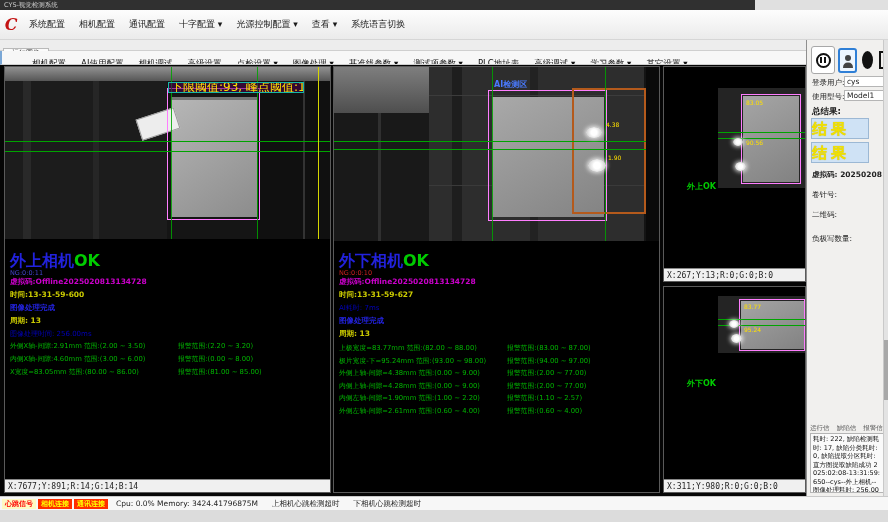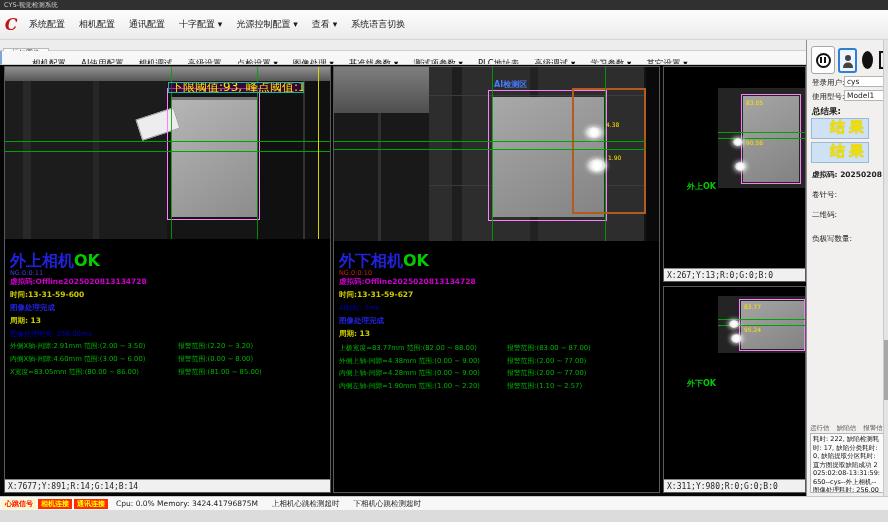--- a/index.html
+++ b/index.html
@@ -1,21 +1,21 @@
 <!DOCTYPE html>
 <html><head>
 <meta charset="utf-8">
 <style>
   * { margin:0; padding:0; box-sizing:border-box; }
   body { background:#888; font-family:"DejaVu Sans","Liberation Sans",sans-serif; }
   .app { position:relative; width:888px; height:522px; background:#e0e0e0; overflow:hidden;
          font-family:"DejaVu Sans","Liberation Sans",sans-serif; }
 
   
-  .titlebar { position:absolute; left:0; top:0; width:888px; height:10px; background:#303030;
+  .titlebar { position:absolute; left:0; top:0; width:755px; height:10px; background:#303030;
               color:#c9c9c9; font-size:6.5px; line-height:10px; padding-left:4px; }
 
   
   .menubar { position:absolute; left:0; top:10px; width:888px; height:30px;
              background:linear-gradient(#fdfdfd,#ebebeb); border-bottom:1px solid #d6d6d6;
              display:flex; align-items:center; }
   .logo { width:22px; text-align:center; color:#c41212; font-family:"DejaVu Serif","Liberation Serif",serif;
           font-style:italic; font-weight:bold; font-size:16px; }
   .menu-item { font-size:9px; color:#1a1a1a; padding:0 7px; line-height:29px; cursor:default; white-space:nowrap; }
 
@@ -115,22 +115,22 @@
   #btn-pause { left:4px; top:6px; width:24px; height:28px; }
   .ic-pause { width:15px; height:15px; border:2px solid #111; border-radius:50%;
               display:flex; align-items:center; justify-content:center; gap:2px; }
   .ic-pause i { display:block; width:2px; height:6px; background:#111; }
   #btn-user { left:31px; top:8px; width:19px; height:25px; border:2px solid #2f7fd6; background:#eef6ff; }
   #btn-bust { left:53px; top:9px; width:15px; height:22px; border:none; background:transparent; }
   #btn-exit { left:71px; top:9px; width:15px; height:22px; border:none; background:transparent; }
   .res-label { position:absolute; left:5px; font-size:8.5px; font-weight:bold; color:#111; }
   .resbox { position:absolute; left:4px; width:58px; height:21px; background:#cfe2f5;
             border:1px solid #9cb8d4; color:#f0e000; font-weight:bold; font-size:15px;
-            letter-spacing:4px; text-align:right; line-height:20px;
-            text-shadow:0 0 1px #c8b400;font-family:Liberation Mono, monospace; }
+            letter-spacing:4px; text-align:left; line-height:20px;
+            text-shadow:0 0 1px #c8b400; }
   .logtabs { position:absolute; left:3px; top:384px; width:76px; font-size:6.5px; color:#555;
              display:flex; gap:4px; }
   .logtabs span { cursor:pointer; }
   .logbox { position:absolute; left:3px; top:393px; width:74px; height:60px; background:#fafafa;
             border:1px solid #b5b5b5; font-size:6.5px; line-height:8.5px; color:#111;
             padding:1px 2px; overflow:hidden; word-break:break-all; }
   .scrollbar { position:absolute; right:0; top:0; width:5px; height:456px; background:#e3e3e3;
                border-left:1px solid #c9c9c9; }
   .scroll-thumb { position:absolute; left:0; top:300px; width:4px; height:60px; background:#a8a8a8; }
 
@@ -289,36 +289,44 @@
       <div class="t-line c-dim" style="top:236px;">AI耗时: 7ms</div>
       <div class="t-line c-blu" style="top:249px;">图像处理完成</div>
       <div class="t-line c-yel" style="top:262px;">周期: 13</div>
       <div class="mrows" style="top:276px;">
 
           <div class="m-row">
             <span class="m-text">上极宽度=83.77mm 范围:(82.00 ~ 88.00)</span>
             <span class="m-alarm">报警范围:(83.00 ~ 87.00)</span>
           </div>
 
+          <div class="m-row">
+            <span class="m-text">极片宽度-下=95.24mm 范围:(93.00 ~ 98.00)</span>
+            <span class="m-alarm">报警范围:(94.00 ~ 97.00)</span>
+          </div>
 
           <div class="m-row">
             <span class="m-text">外侧上轴-间隙=4.38mm 范围:(0.00 ~ 9.00)</span>
             <span class="m-alarm">报警范围:(2.00 ~ 77.00)</span>
           </div>
 
           <div class="m-row">
             <span class="m-text">内侧上轴-间隙=4.28mm 范围:(0.00 ~ 9.00)</span>
             <span class="m-alarm">报警范围:(2.00 ~ 77.00)</span>
           </div>
 
           <div class="m-row">
             <span class="m-text">内侧左轴-间隙=1.90mm 范围:(1.00 ~ 2.20)</span>
             <span class="m-alarm">报警范围:(1.10 ~ 2.57)</span>
           </div>
 
+          <div class="m-row">
+            <span class="m-text">外侧左轴-间隙=2.61mm 范围:(0.60 ~ 4.00)</span>
+            <span class="m-alarm">报警范围:(0.60 ~ 4.00)</span>
+          </div>
         </div>
     </div>
 
     <div class="view" id="view-st">
       <div class="photo">
         <div class="sp-cell" style="left:25px;top:8px;width:56px;height:86px;"></div>
         <div class="sp-pink" style="left:23px;top:6px;width:60px;height:90px;"></div>
         <div class="gh" style="left:0;top:44px;width:87px;"></div>
         <div class="gh" style="left:0;top:50px;width:87px;"></div>
         <div class="blob" style="left:15px;top:50px;width:10px;height:8px;"></div>

